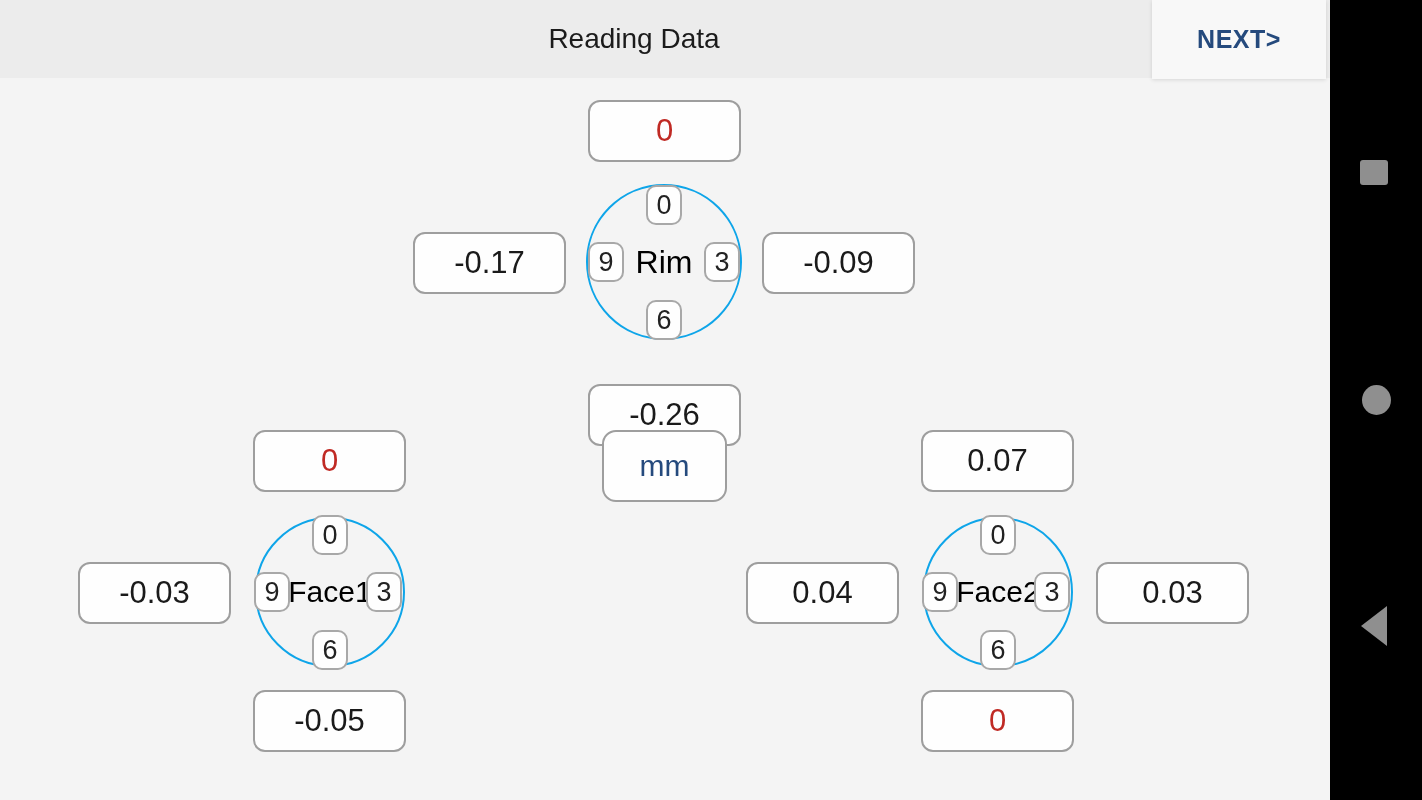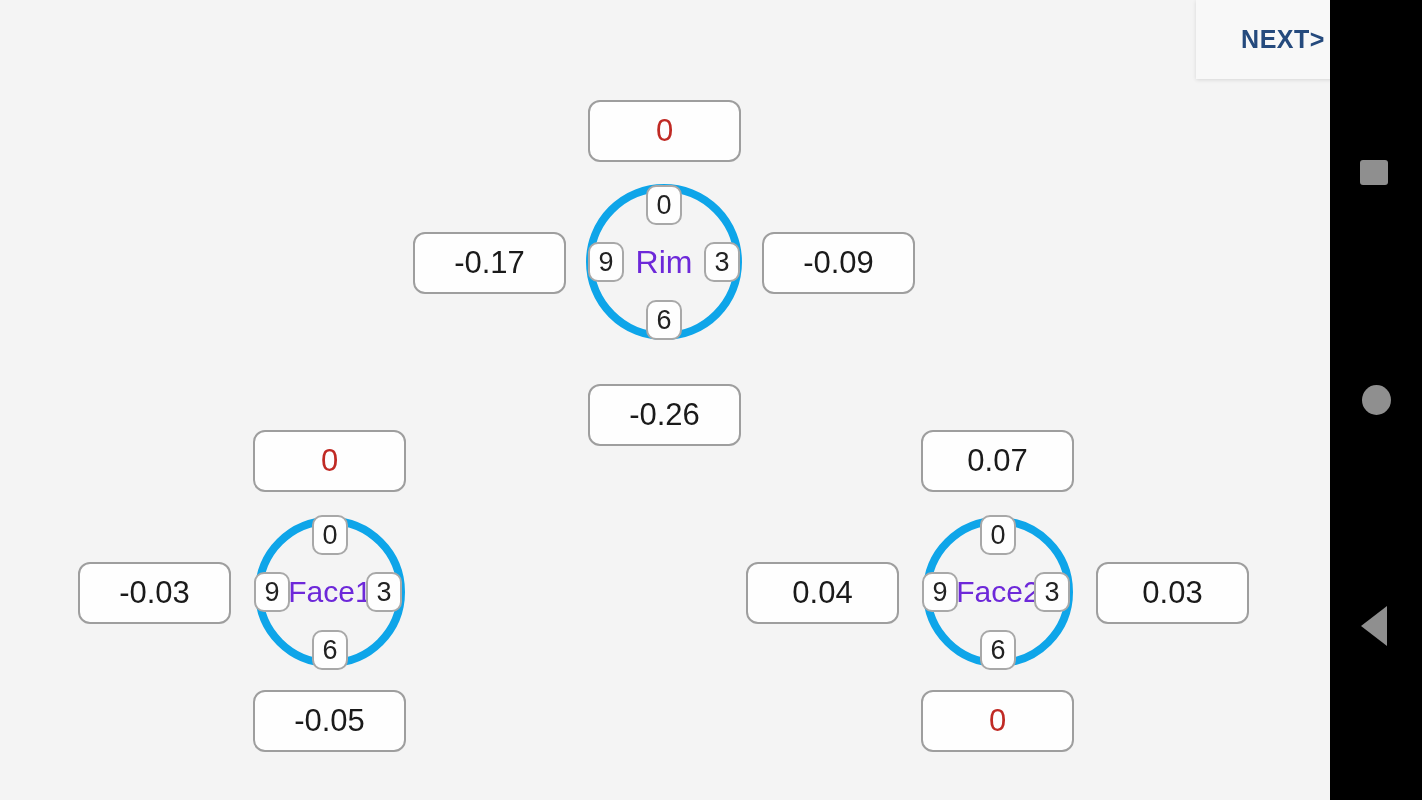--- a/index.html
+++ b/index.html
@@ -5,21 +5,21 @@
   * { margin:0; padding:0; box-sizing:border-box; }
   html,body { width:1422px; height:800px; }
   body { font-family:"Liberation Sans", sans-serif; background:#f4f4f4; overflow:hidden; }
 
   .stage { position:relative; width:1422px; height:800px; background:#f4f4f4; }
 
   
   .header { position:absolute; left:0; top:0; width:1330px; height:78px; background:#ececec; }
   .title  { position:absolute; left:634px; top:0; transform:translateX(-50%);
             line-height:78px; font-size:28px; color:#1b1b1b; white-space:nowrap; }
-  .next-panel { position:absolute; left:1196px; top:0; width:174px; height:79px;
+  .next-panel { position:absolute; left:1152px; top:0; width:174px; height:79px;
             background:#f8f8f8; box-shadow:0 1px 4px rgba(0,0,0,0.12);
             display:flex; align-items:center; justify-content:center; cursor:pointer; }
   .next-panel span { color:#254a7d; font-weight:bold; font-size:25px; letter-spacing:0.5px; }
 
   
   .navbar { position:absolute; left:1330px; top:0; width:92px; height:800px; background:#000; }
   .nav-square { position:absolute; left:30px; top:160px; width:28px; height:25px;
             background:#8f8f8f; border-radius:3px; }
   .nav-circle { position:absolute; left:32px; top:385px; width:29px; height:30px;
             background:#8f8f8f; border-radius:50%; }
@@ -34,35 +34,38 @@
           font-size:31px; color:#1a1a1a; cursor:text; }
   .vbox.red { color:#c02a24; }
 
   
   .unit-btn { position:absolute; left:602px; top:430px; width:125px; height:72px;
           background:#fefefe; border:2px solid #9e9e9e; border-radius:14px;
           display:flex; align-items:center; justify-content:center;
           font-size:30px; color:#254a7d; cursor:pointer; }
 
   
-  .dial { position:absolute; border:8px solid #0ea5e9; border-radius:50%;
+  .dial { position:absolute; border:2px solid #0ea5e9; border-radius:50%;
           display:flex; align-items:center; justify-content:center;
-          font-size:30px; color:#6d28d9; background:transparent; }
+          font-size:30px; color:#000000; background:transparent; }
 
   
   .mini { position:absolute; width:36px; height:40px; background:#fefefe;
           border:2px solid #a8a8a8; border-radius:10px;
           display:flex; align-items:center; justify-content:center;
           font-size:27px; color:#222; }
 </style>
 </head>
 <body>
 
 <div class="stage">
 
+  <div class="header">
+    <div class="title">Reading Data</div>
+  </div>
   <div class="next-panel">
     <span>NEXT&gt;</span>
   </div>
 
   <div class="navbar">
     <div class="nav-square"></div>
     <div class="nav-circle"></div>
     <div class="nav-back"></div>
   </div>
 
@@ -88,20 +91,23 @@
   <div class="mini" style="left:704px;top:242px;">
     <span>3</span>
   </div>
   <div class="mini" style="left:646px;top:300px;">
     <span>6</span>
   </div>
   <div class="mini" style="left:588px;top:242px;">
     <span>9</span>
   </div>
 
+  <div class="unit-btn">
+    <span>mm</span>
+  </div>
 
   <div class="vbox red" style="left:253px;top:430px;">
     <span>0</span>
   </div>
   <div class="vbox" style="left:78px;top:562px;">
     <span>-0.03</span>
   </div>
   <div class="vbox" style="left:253px;top:690px;">
     <span>-0.05</span>
   </div>

